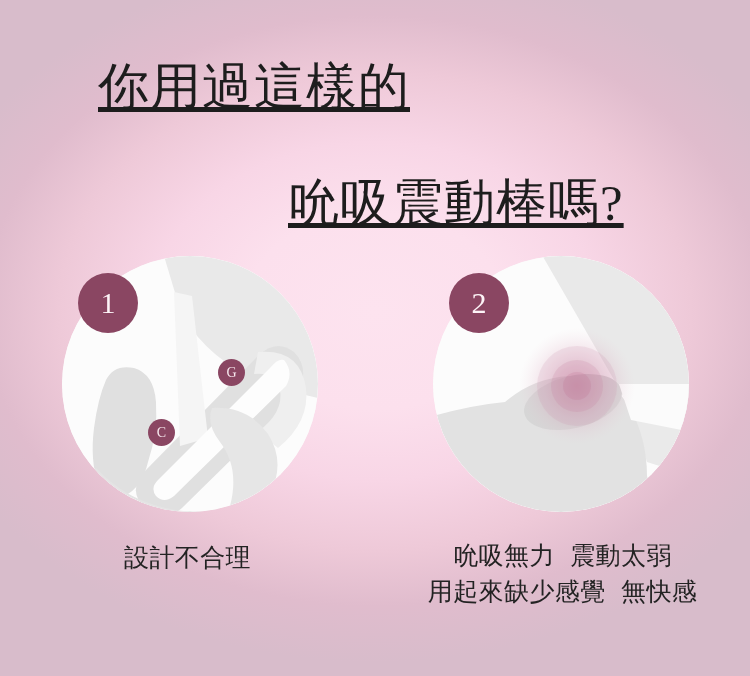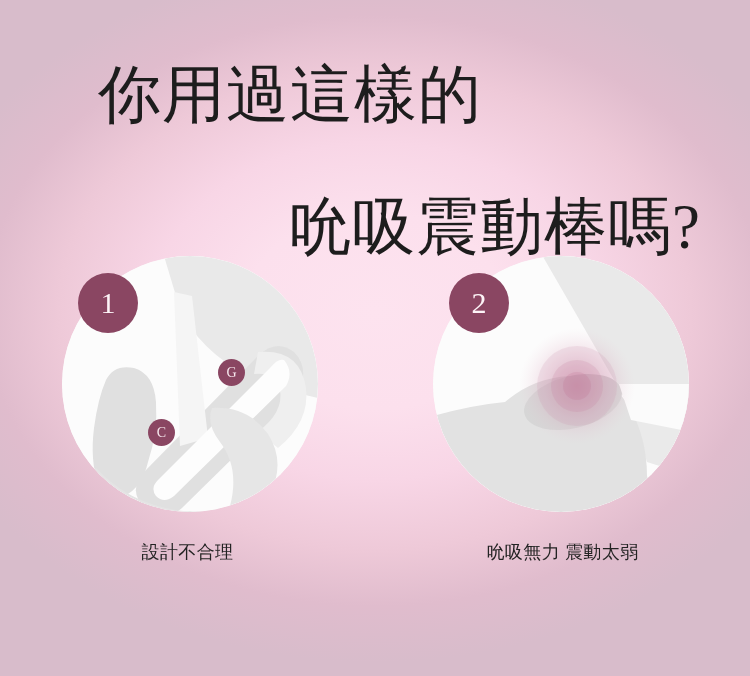--- a/index.html
+++ b/index.html
@@ -25,25 +25,26 @@
         #d8bccb 100%);
   }
 
   
   .headline {
     position: absolute;
     left: 0;
     top: 54px;
     width: 636px;
     color: #1d1d1d;
-    font-size: 63px;
+    font-size: 51px;
     line-height: 1.33;
     letter-spacing: 1px;
     white-space: nowrap;
     font-weight: 400;
+    text-decoration: underline;
   }
   .headline .hl-line {
     display: block;
   }
   .headline .hl-line-1 { padding-left: 98px; }
   .headline .hl-line-2 { padding-left: 288px; margin-top: 48px; }
 
   
   .panels {
     position: absolute;
@@ -110,26 +111,26 @@
     top: 540px;
     width: 750px;
     height: 100px;
   }
   .caption {
     position: absolute;
     top: 0;
     width: 375px;
     text-align: center;
     color: #232323;
-    font-size: 18px;
+    font-size: 25px;
     line-height: 1.42;
     letter-spacing: 0.4px;
   }
   .caption-1 { left: 0px; }
-  .caption-2 { left: 375px; }
+  .caption-2 { left: 375px; font-family: Liberation Mono, monospace; }
   .caption .cap-line { display: block; white-space: nowrap; }
 </style>
 </head>
 <body>
 
 <div id="banner">
 
   <div class="headline">
     <span class="hl-line hl-line-1">你用過這樣的</span>
     <span class="hl-line hl-line-2">吮吸震動棒嗎?</span>
@@ -226,17 +227,18 @@
   </div>
 
   <div class="captions">
 
     <div class="caption caption-1">
       <span class="cap-line">設計不合理</span>
     </div>
 
     <div class="caption caption-2">
       <span class="cap-line">吮吸無力 震動太弱</span>
+      <span class="cap-line">用起來缺少感覺 無快感</span>
     </div>
 
   </div>
 
 </div>
 
 </body></html>

